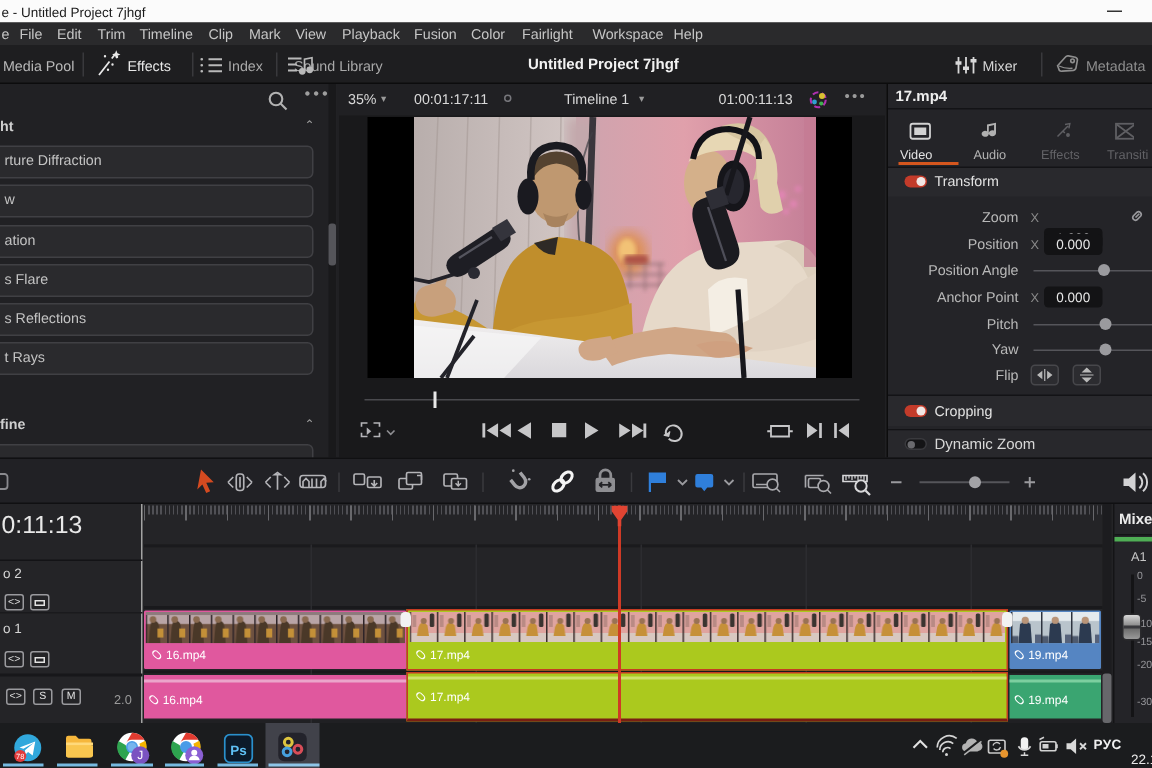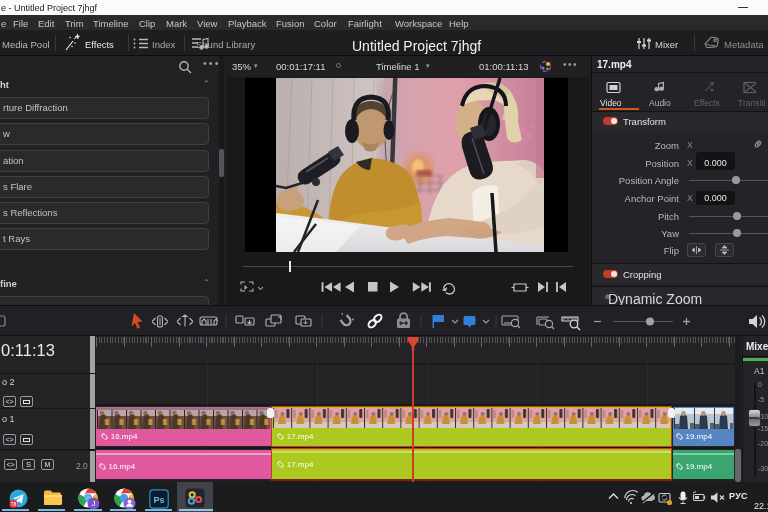--- a/index.html
+++ b/index.html
@@ -36,21 +36,21 @@
 .togg.on::after { content:""; position:absolute; right:1px; top:1px; width:6px; height:6px; border-radius:3px; background:#f0e6e4; }
 .togg.off { background:#141416; border:1px solid #3a3a3e; }
 .togg.off::after { content:""; position:absolute; left:1px; top:1px; width:5px; height:5px; border-radius:3px; background:#6a6a6e; }
 .valbox { position:absolute; width:39px; height:14px; background:#131315; border-radius:3px; color:#e8e8e8; font-size:9px; text-align:center; line-height:14px; }
 .slider { position:absolute; height:1px; background:#55555a; }
 .knob { position:absolute; width:8px; height:8px; border-radius:4px; background:#9a9a9e; }
 
 #tb2 { left:0; top:305px; width:768px; height:31px; background:#212125; border-top:1px solid #101012; border-bottom:1px solid #101012; }
 
 #tl { left:0; top:336px; width:768px; height:146px; background:#222225; }
-#tlhead { position:absolute; left:0; top:0; width:95px; height:146px; background:#242427; border-right:5px solid #a3a3a3; }
+#tlhead { position:absolute; left:0; top:0; width:95px; height:146px; background:#242427; border-right:1px solid #a3a3a3; }
 #ruler { position:absolute; left:96px; top:0; width:646px; height:27px; background:#242427; }
 #lanes { position:absolute; left:96px; top:27px; width:639px; height:119px; background:#202023; }
 #mixer { position:absolute; left:742px; top:0; width:26px; height:146px; background:#242428; border-left:1px solid #141416; }
 .thico { position:absolute; width:13px; height:11px; border:1px solid #9a9a9e; border-radius:2px; color:#e2e2e2; font-size:7px; line-height:10px; text-align:center; letter-spacing:0; }
 .thico .rect { display:block; margin:2.5px auto 0; width:7px; height:4px; border:1px solid #e2e2e2; }
 .grid { position:absolute; top:0; width:1px; height:119px; background:#2c2c30; }
 .thumbs { position:absolute; }
 .chain { display:inline-block; width:7px; height:7px; border:1.2px solid #fff; border-radius:3px; transform:rotate(45deg) scaleY(0.6); vertical-align:-1px; }
 .dbl { position:absolute; left:15px; color:#96969a; font-size:7px; }
 
@@ -114,21 +114,21 @@
     <span style="left:449px">Help</span>
 </div>
 <div id="apptb" class="abs">
   <span class="lbl" style="left:2px;color:#b9b9b9">Media Pool</span>
   <div class="vdiv" style="left:55px;top:5px;height:16px"></div>
   <span class="lbl" style="left:85px;color:#e8e8e8">Effects</span>
   <div class="vdiv" style="left:128px;top:5px;height:16px"></div>
   <span class="lbl" style="left:152px">Index</span>
   <div class="vdiv" style="left:184px;top:5px;height:16px"></div>
   <span class="lbl" style="left:196px">Sound Library</span>
-  <span class="lbl" style="left:352px;top:8px;color:#f2f2f2;font-weight:normal;font-size:14px">Untitled Project 7jhgf</span>
+  <span class="lbl" style="left:352px;top:8px;color:#f2f2f2;font-weight:bold;font-size:10px">Untitled Project 7jhgf</span>
   <span class="lbl" style="left:655px;color:#d5d5d5">Mixer</span>
   <div class="vdiv" style="left:694px;top:5px;height:16px"></div>
   <span class="lbl" style="left:724px;color:#8e8e8e">Metadata</span>
   <svg style="position:absolute;left:0;top:0" width="768" height="26" viewBox="0 0 768 26">
     <g stroke="#e8e8e8" fill="none" stroke-width="1.2">
       <path d="M66 20 L73 11 m1.5 -2 l2 -2.5"></path>
       <path d="M70 7.5 v0.01 M75 13 v0.01 M78 8 v0.01 M72 16.5 v0.01" stroke-linecap="round" stroke-width="1.6"></path>
       <path d="M77.5 3.5 l0.8 2 2 0.8 -2 0.8 -0.8 2 -0.8 -2 -2 -0.8 2 -0.8 z" fill="#e8e8e8" stroke="none"></path>
     </g>
     <g stroke="#b9b9b9" fill="#b9b9b9" stroke-width="1.3">
@@ -396,21 +396,21 @@
   </div>
 
   <div style="position:absolute;left:0;top:207px;width:177px;height:1px;background:#131316"></div>
   <div style="position:absolute;left:0;top:208px;width:177px;height:20px;background:#29292d">
     <div class="togg on" style="left:11px;top:6px"></div>
     <span style="position:absolute;left:31px;top:5px;color:#e2e2e2;font-size:9.5px">Cropping</span>
   </div>
   <div style="position:absolute;left:0;top:230px;width:177px;height:1px;background:#131316"></div>
   <div style="position:absolute;left:0;top:231px;width:177px;height:18px;background:#28282c">
     <div class="togg off" style="left:11px;top:5px"></div>
-    <span style="position:absolute;left:16px;top:4px;color:#d8d8d8;font-size:14px">Dynamic Zoom</span>
+    <span style="position:absolute;left:31px;top:4px;color:#d8d8d8;font-size:10px">Dynamic Zoom</span>
   </div>
 </div>
 <div id="tb2" class="abs">
   <svg width="768" height="29" viewBox="0 0 768 29" style="position:absolute;left:0;top:1px">
 
     <rect x="-4" y="9" width="9" height="10" rx="2" fill="none" stroke="#8a8a8e" stroke-width="1.2"></rect>
 
     <path d="M134 6 l8.5 8.5 -5 0.4 2.6 5.6 -2.6 1.2 -2.6 -5.7 -3.4 3.4 z" fill="#d44a20"></path>
 
     <g stroke="#b4b4b8" fill="none" stroke-width="1.1">

